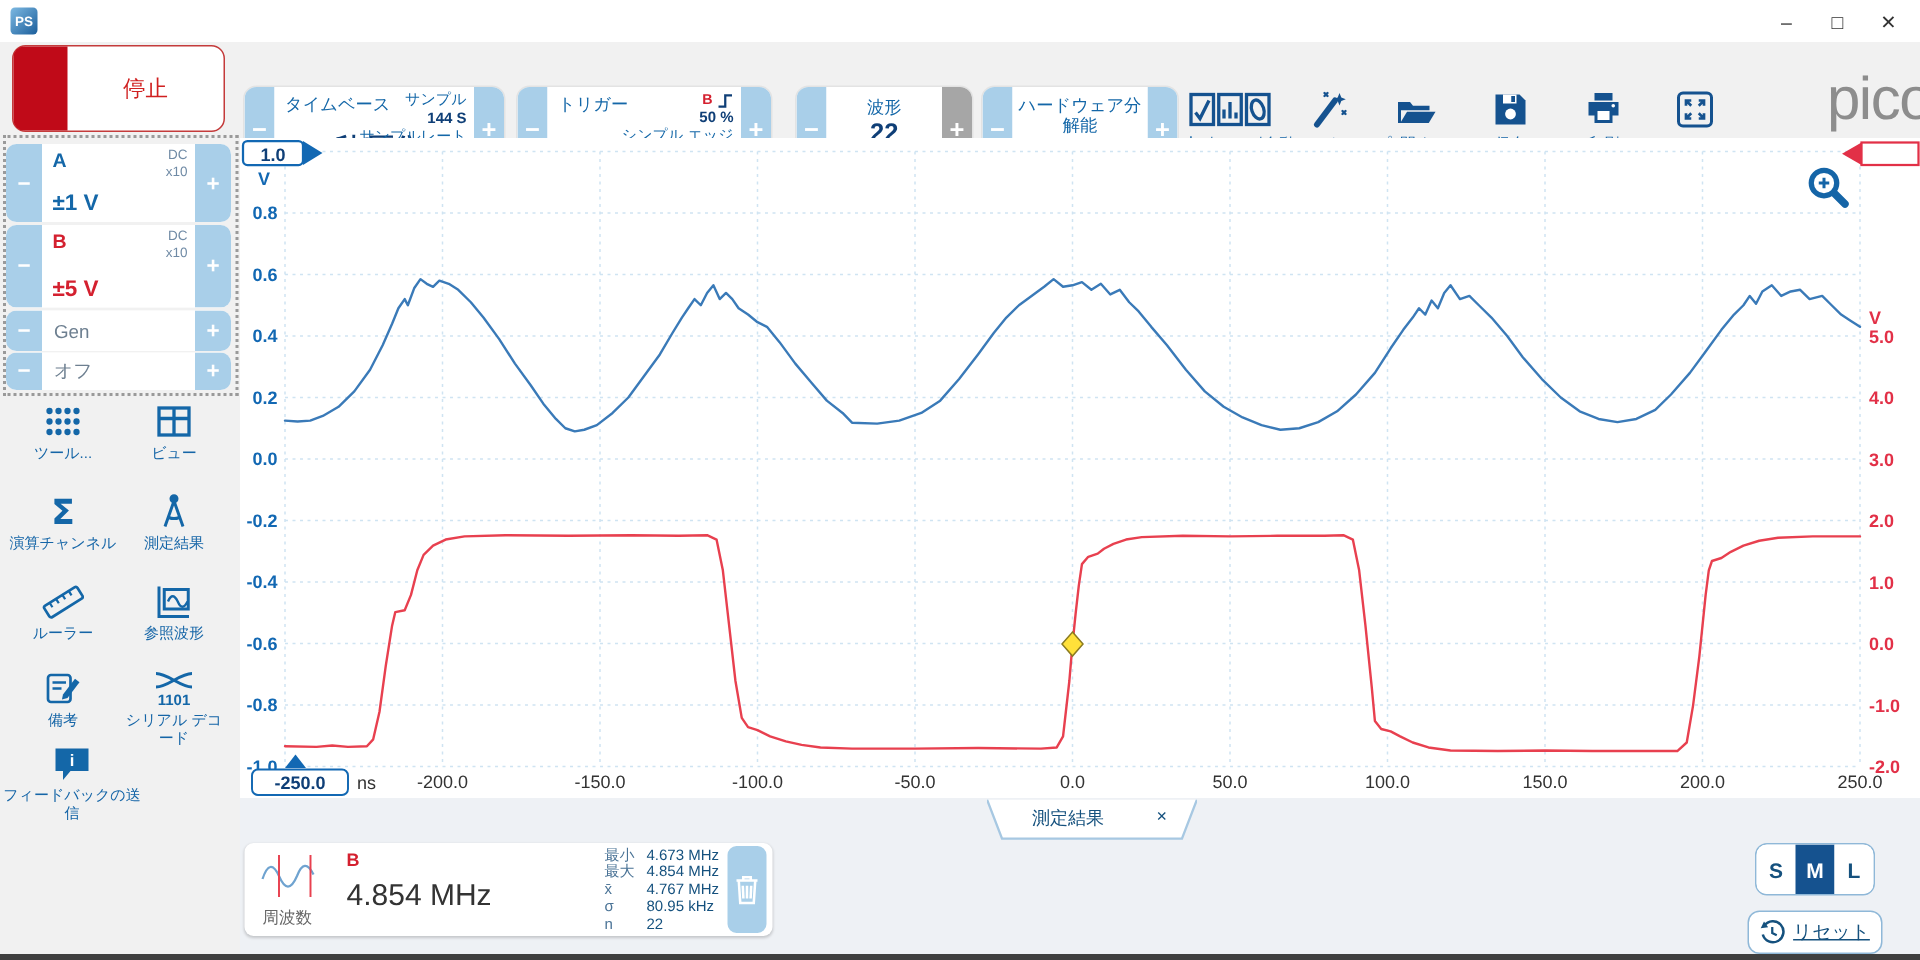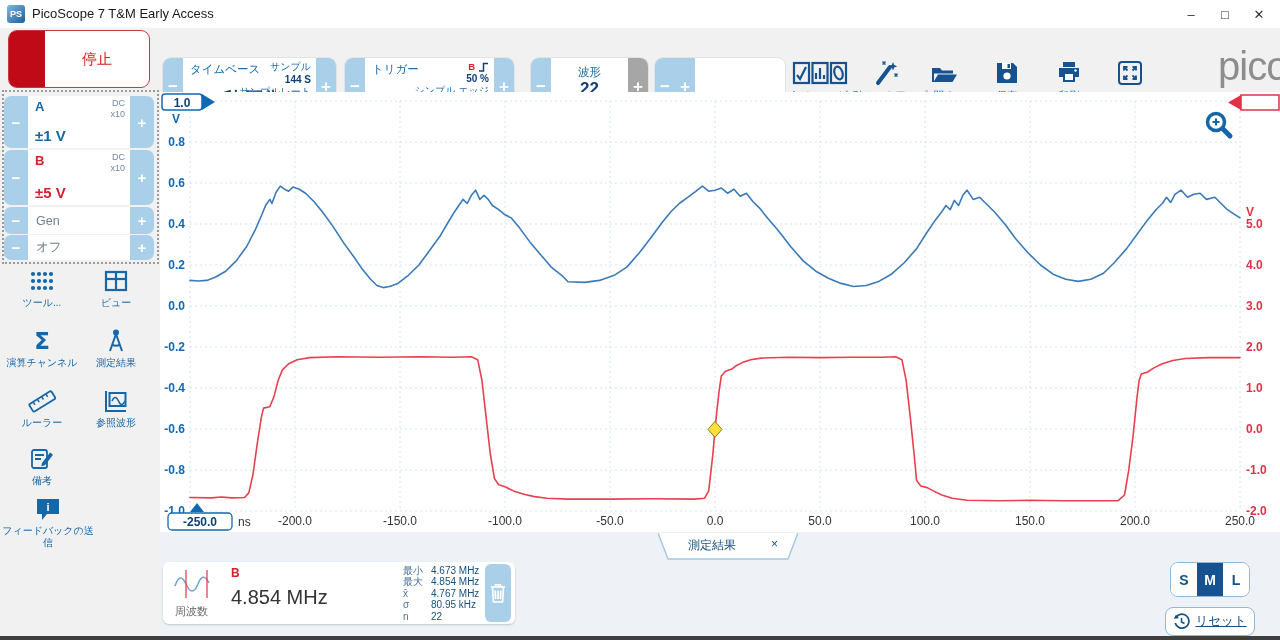--- a/index.html
+++ b/index.html
@@ -98,21 +98,20 @@
   .resetbtn{left:1165px;top:607px;width:88px;height:27px;background:#fff;border:1.5px solid #8fb8d8;
             border-radius:8px;display:flex;align-items:center;justify-content:center;gap:5px;cursor:pointer;}
   .resetlabel{font-size:12.5px;color:#15517e;text-decoration:underline;}
   .taskstrip{left:0;top:636px;width:1280px;height:4px;background:#3f3f3f;}
 </style>
 </head>
 <body>
 
 <div class="abs titlebar">
   <div class="abs app-icon">PS</div>
-  <div class="abs win-title">PicoScope 7 T&amp;M Early Access</div>
   <div class="abs winrow">
     <button class="winbtn">–</button>
     <button class="winbtn">□</button>
     <button class="winbtn">✕</button>
   </div>
 </div>
 
 <div class="abs toolbar">
   <button class="abs stop-btn">
     <span class="stop-stripe"></span>
@@ -161,20 +160,26 @@
         <span class="plabel-c">波形</span>
         <span class="pvalue-c">22</span>
         <span class="psub-c">/ 22</span>
       </div>
     </div>
     <button class="spin disabled">+</button>
   </div>
 
   <div class="abs group" style="left:655px;width:130px;">
     <button class="spin">−</button>
+    <div class="panel">
+      <div class="center-col" style="padding:0 2px;">
+        <span class="plabel-c">ハードウェア分解能</span>
+        <span class="pvalue-c" style="font-size:15px;">12 ビット</span>
+      </div>
+    </div>
     <button class="spin">+</button>
   </div>
 
   <div class="abs iconbtn" style="left:792px;width:56px;">
     <svg width="56" height="26" viewBox="0 0 56 26">
       <g stroke="#15528f" stroke-width="2.2" fill="none">
         <rect x="2" y="3" width="15" height="20"></rect>
           <path d="M5,15 l3,4 l6,-12"></path>
         <rect x="20.5" y="3" width="15" height="20"></rect>
           <path d="M24,19 V13 M28,19 V8 M32,19 V15"></path>
@@ -353,20 +358,29 @@
   </div>
   <div class="abs tool" style="left:6px;top:354px;width:72px;">
     <svg width="26" height="26" viewBox="0 0 26 26">
       <g stroke="#1467a8" stroke-width="1.8" fill="none">
           <rect x="3" y="4" width="15" height="18" rx="2"></rect>
           <path d="M6,9 h9 M6,13 h6"></path>
         </g>
       <path d="M13,17 L21,6.5 L24,8.8 L16,19.3 L12.3,20.3 z" fill="#1467a8"></path>
     </svg>
     <span class="toollabel">備考</span>
+  </div>
+  <div class="abs tool" style="left:80px;top:354px;width:72px;">
+    <svg width="32" height="26" viewBox="0 0 32 26">
+      <g stroke="#1467a8" stroke-width="2" fill="none">
+          <path d="M4,3 C12,3 20,12 28,12 M28,3 C20,3 12,12 4,12"></path>
+        </g>
+      <text x="16" y="24" text-anchor="middle" font-size="10" font-weight="bold" fill="#1467a8" font-family="'Liberation Sans',sans-serif">1101</text>
+    </svg>
+    <span class="toollabel">シリアル デコード</span>
   </div>
   <div class="abs tool" style="left:2px;top:404px;width:92px;">
     <svg width="30" height="26" viewBox="0 0 30 26">
       <path d="M4,3 h22 v15 h-12 l-5,6 v-6 h-5 z" fill="#1467a8"></path>
       <text x="15" y="14.5" text-anchor="middle" font-size="11" font-weight="bold" fill="#fff" font-family="'Liberation Sans',sans-serif">i</text>
     </svg>
     <span class="toollabel">フィードバックの送信</span>
   </div>
 </div>
 

